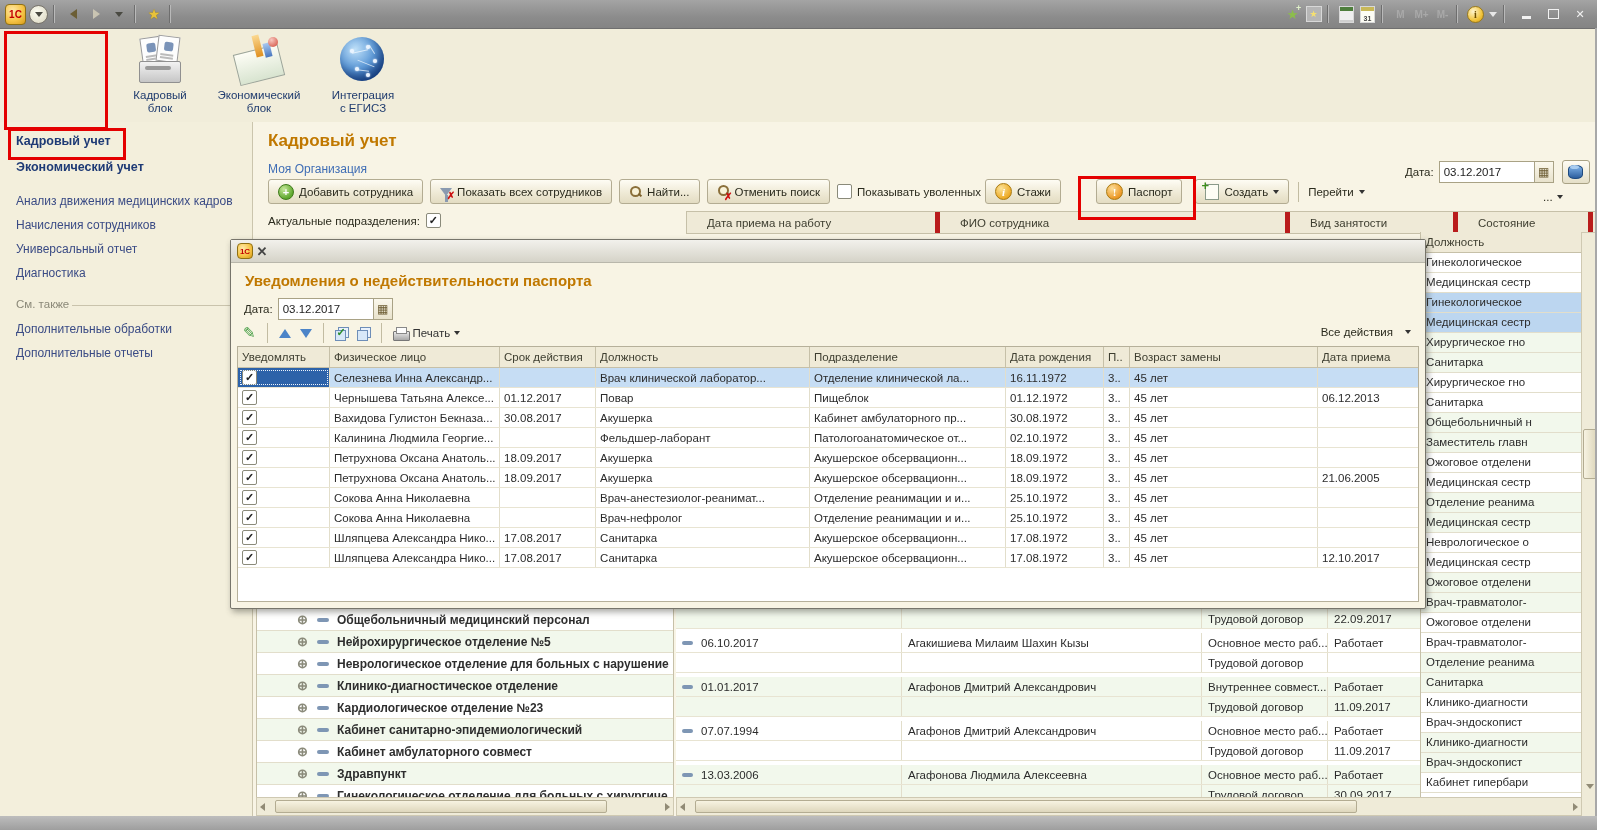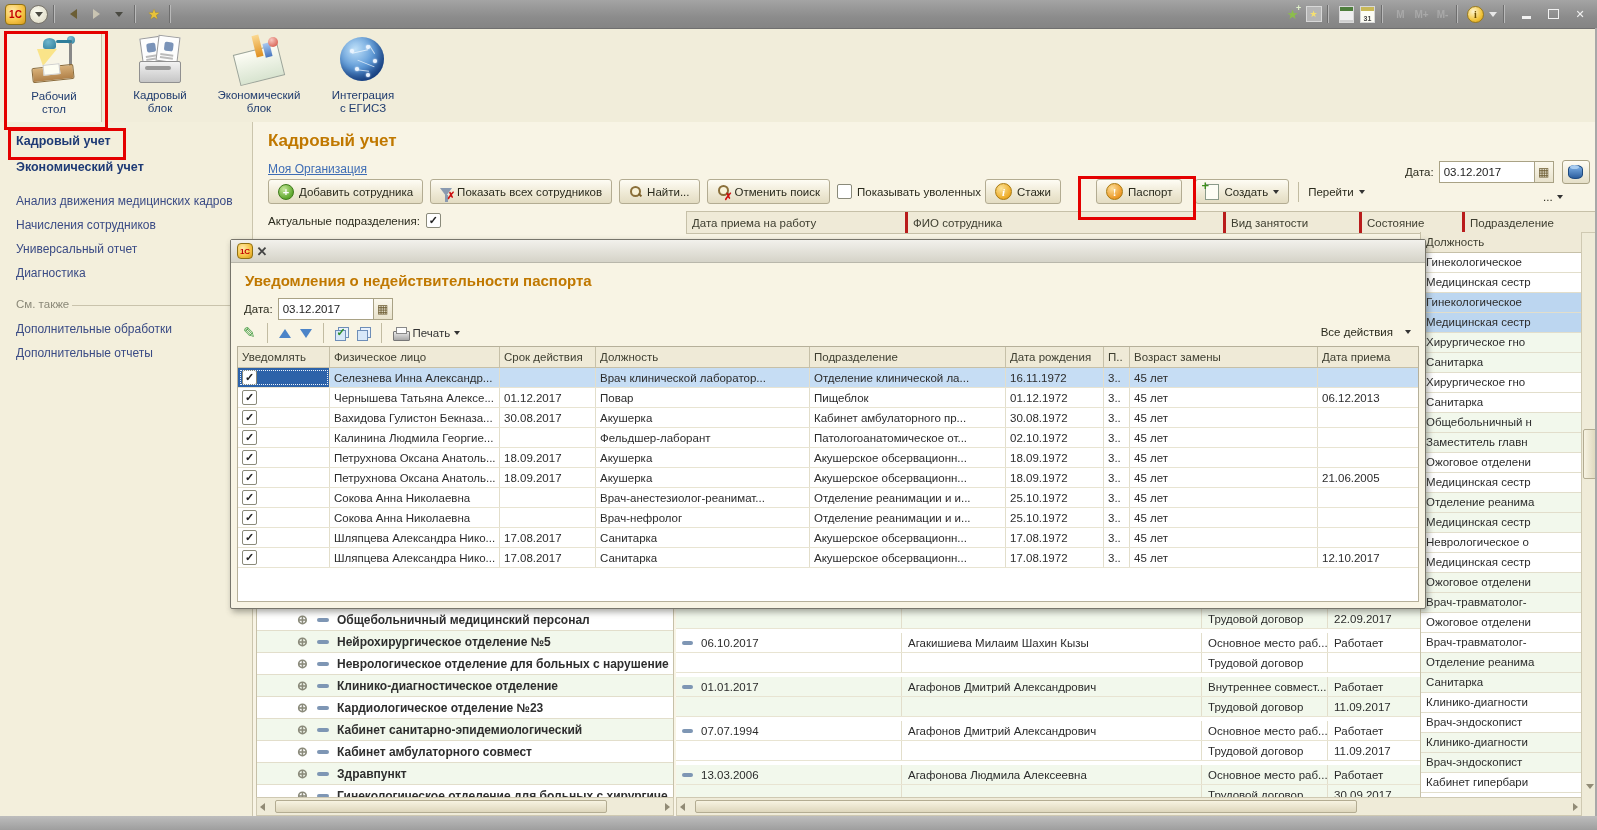--- a/index.html
+++ b/index.html
@@ -73,21 +73,21 @@
   .globe .ln{position:absolute;height:1px;background:rgba(240,248,255,.75)}
   
   .sidebar{position:absolute;left:0;top:122px;width:252px;height:694px;background:#F3EFDC;border-right:1px solid #CBC5AD}
   .sb-bold{position:absolute;left:16px;font-weight:bold;color:#1E3A75;font-size:12.5px;cursor:pointer}
   .sb-item{position:absolute;left:16px;color:#3A4B85;font-size:12px;cursor:pointer}
   .sb-gray{position:absolute;left:16px;color:#8A8878;font-size:11.5px}
   .sb-rule{position:absolute;height:1px;background:#C9C3AC}
   
   .main-bg{position:absolute;left:253px;top:122px;width:1344px;height:694px;background:#F8F4E5}
   .h1{position:absolute;left:268px;top:131px;font-size:17px;font-weight:bold;color:#C07800}
-  .linkblue{position:absolute;left:268px;top:162px;color:#3F6DB5;text-decoration:underline;font-size:12px;cursor:pointer}
+  .linkblue{position:absolute;left:268px;top:162px;color:#3F6DB5;font-size:12px;cursor:pointer}
   .btn{height:25px;background:linear-gradient(#FEFCF4,#EFEAD6 55%,#E3DCC2);border:1px solid #B3AC92;border-radius:3px;
        display:inline-flex;align-items:center;padding:0 9px;gap:5px;font-size:11.5px;color:#2B2B1E;cursor:pointer;white-space:nowrap}
   .toolrow{position:absolute;left:268px;top:179px;display:flex;gap:7px;align-items:center}
   .toolrow2{position:absolute;left:985px;top:179px;display:flex;gap:7px;align-items:center}
   .chkline{display:inline-flex;align-items:center;gap:5px;font-size:11.5px;color:#2B2B1E}
   .cbx{width:13px;height:13px;background:#FFF;border:1px solid #8A8A7A;border-radius:2px;display:inline-flex;align-items:center;justify-content:center;font-size:11px;color:#222}
   .cbx.on::after{content:"✓";font-weight:bold;margin-top:-1px}
   .ic-plus{width:14px;height:14px;border-radius:50%;background:radial-gradient(circle at 35% 30%,#C6E89A,#5FA82E 70%);color:#fff;font-weight:bold;font-size:11px;display:flex;align-items:center;justify-content:center;border:1px solid #3E7A1A}
   .ic-search{width:13px;height:13px;position:relative;display:inline-block}
   .ic-search::before{content:"";position:absolute;left:1px;top:1px;width:7px;height:7px;border:2px solid #8A6F3A;border-radius:50%;background:#F8F2D8}
@@ -102,21 +102,21 @@
   .caret{width:0;height:0;border-left:3.5px solid transparent;border-right:3.5px solid transparent;border-top:4.5px solid #333;display:inline-block}
   .vsep{width:1px;height:20px;background:#C2BCA2;margin:0 2px}
   
   .datefield{height:20px;border:1px solid #A9A285;background:#FFF;font-size:11.5px;padding:0 4px;display:flex;align-items:center;width:86px;color:#222}
   .gridbtn{width:18px;height:20px;border:1px solid #A9A285;border-left:none;background:linear-gradient(#FBF8EC,#E8E2CC);display:flex;align-items:center;justify-content:center;color:#6A5A30;font-size:12px;cursor:pointer}
   .dbbtn{width:26px;height:22px;border:1px solid #A9A285;border-radius:3px;background:linear-gradient(#FEFCF4,#E5DFC8);display:flex;align-items:center;justify-content:center;margin-left:8px;cursor:pointer}
   .dbicon{width:13px;height:12px;background:linear-gradient(#7FB2E8,#2C5E9E);border-radius:45%/30%;border:1px solid #1E4A80;position:relative}
   .dbicon::before{content:"";position:absolute;left:1px;top:-1px;width:9px;height:4px;border-radius:50%;background:#A8CCF0}
   
   .mheadstrip{position:absolute;left:686px;top:211px;height:21px;display:flex;background:#EFEAD7;border:1px solid #C6C0A8}
-  .mh{border-right:3px solid #b91c1c;display:flex;align-items:center;padding:0 5px;font-size:11.5px;color:#3E3E30;overflow:hidden;white-space:nowrap}
+  .mh{border-right:5px solid #b91c1c;display:flex;align-items:center;padding:0 20px;font-size:11.5px;color:#3E3E30;overflow:hidden;white-space:nowrap}
   
   .strip{position:absolute;left:1420px;top:232px;width:161px;height:565px;background:#FFF;border-left:1px solid #C6C0A8;overflow:hidden}
   .srow{height:19px;line-height:19px;padding:0 5px;font-size:11.5px;color:#2B2B2B;border-bottom:1px solid #E2DECB;white-space:nowrap;overflow:hidden}
   .srow.hdr{background:#EFEAD7;color:#3E3E30;height:20px;line-height:20px;border-bottom:1px solid #C6C0A8}
   .srow.pale{background:#F2F8EC}
   .srow.blue{background:#BCD6F0}
   
   .sb-track-v{position:absolute;left:1581px;top:232px;width:16px;height:584px;background:#EFEBD8;border:1px solid #CFC9B2}
   .sb-thumb-v{position:absolute;left:1px;width:12px;background:linear-gradient(90deg,#F7F3E2,#DED7BC);border:1px solid #B3AC92;border-radius:2px}
   .sb-arr{position:absolute;width:0;height:0}
@@ -234,32 +234,20 @@
         <span class="mn"></span>
       </span>
     <span class="wbtn">
         <span class="sq"></span>
       </span>
     <span class="wbtn">✕</span>
   </div>
 </div>
 
 <div class="tabsbar">
-  <div class="stab active" style="left:6px;width:94px">
-    <div class="bigicon">
-      <div class="desk-knob"></div>
-        <div class="desk-pole"></div>
-        <div class="desk-arm"></div>
-      <div class="desk-lamp"></div>
-        <div class="desk-light"></div>
-      <div class="desk-base"></div>
-        <div class="desk-paper"></div>
-    </div>
-    <div class="lbl"><span>Рабочий</span><br><span>стол</span></div>
-  </div>
   <div class="stab" style="left:116px;width:88px">
     <div class="bigicon">
       <div class="hr-card c1">
           <div class="hr-face"></div>
           <div class="hr-line" style="top:17px"></div>
           <div class="hr-line" style="top:20px"></div>
         </div>
       <div class="hr-card c2">
           <div class="hr-face" style="left:6px"></div>
           <div class="hr-line" style="top:17px"></div>

